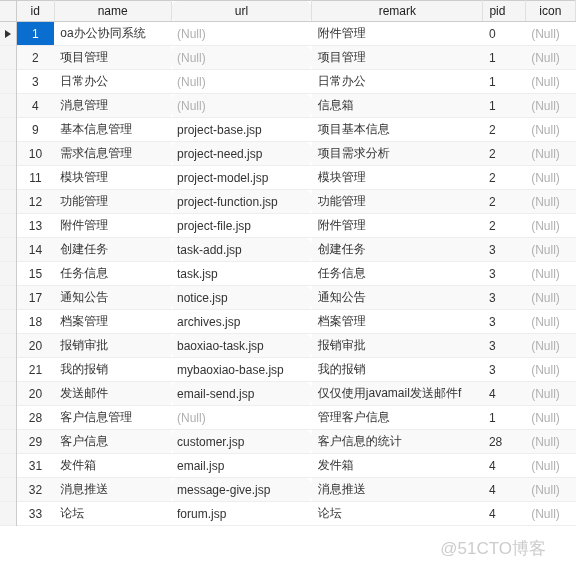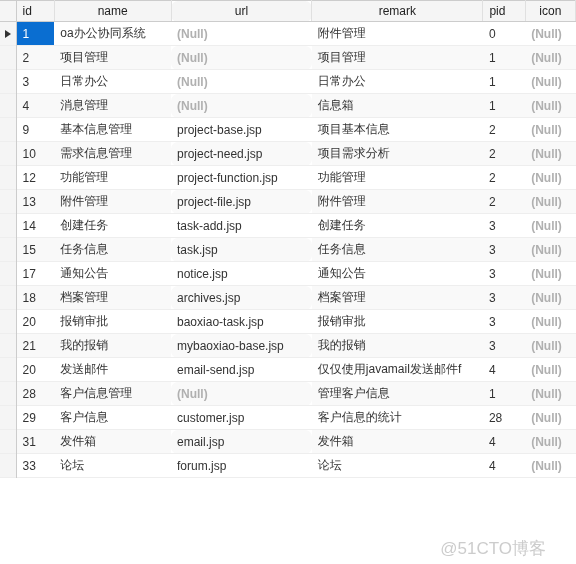--- a/index.html
+++ b/index.html
@@ -5,27 +5,27 @@
   * { margin: 0; padding: 0; box-sizing: border-box; }
   body { font-family: "Microsoft YaHei", Arial, sans-serif; font-size: 12px; background: #fff; color: #333; width: 576px; }
   table { border-collapse: collapse; width: 100%; table-layout: fixed; }
   th, td { padding: 3px 6px; white-space: nowrap; overflow: hidden; text-overflow: ellipsis; height: 21px; }
   thead th { background: #f5f5f5; border-top: 1px solid #ccc; border-bottom: 1px solid #ccc; border-right: 1px solid #e0e0e0; text-align: center; font-weight: normal; color: #222; }
   tbody tr { border-bottom: 1px solid #eee; }
   tbody tr:nth-child(odd) { background: #fff; }
   tbody tr:nth-child(even) { background: #f9f9f9; }
   .col-marker { width: 16px; background: #f5f5f5 !important; border-right: 1px solid #ccc; padding: 0; text-align: center; }
   thead .col-marker { background: #f5f5f5; }
-  .col-id { width: 38px; text-align: left; }
+  .col-id { width: 38px; text-align: center; }
   .col-name { width: 116px; }
   .col-url { width: 140px; border-radius: 7px; }
   .col-remark { width: 170px; }
   .col-pid { width: 42px; text-align: left; }
   .col-icon { width: 50px; margin-left: 8px; }
-  .null { color: #b0b0b0; font-weight: bold; }
+  .null { color: #b0b0b0; }
   .selected td.col-id { background: #0a6ed1; color: #fff; }
   .marker-tri { display: inline-block; width: 0; height: 0; border-top: 4px solid transparent; border-bottom: 4px solid transparent; border-left: 6px solid #333; }
   .watermark { position: fixed; bottom: 4px; right: 30px; font-size: 17px; color: #ccc; pointer-events: none; }
 </style>
 </head>
 <body>
 
 <table>
   <thead>
     <tr>
@@ -88,20 +88,29 @@
         <td class="col-marker"></td>
         <td class="col-id">10</td>
         <td class="col-name">需求信息管理</td>
         <td class="col-url">project-need.jsp</td>
         <td class="col-remark">项目需求分析</td>
         <td class="col-pid">2</td>
         <td class="col-icon null">(Null)</td>
       </tr>
       <tr>
         <td class="col-marker"></td>
+        <td class="col-id">11</td>
+        <td class="col-name">模块管理</td>
+        <td class="col-url">project-model.jsp</td>
+        <td class="col-remark">模块管理</td>
+        <td class="col-pid">2</td>
+        <td class="col-icon null">(Null)</td>
+      </tr>
+      <tr>
+        <td class="col-marker"></td>
         <td class="col-id">12</td>
         <td class="col-name">功能管理</td>
         <td class="col-url">project-function.jsp</td>
         <td class="col-remark">功能管理</td>
         <td class="col-pid">2</td>
         <td class="col-icon null">(Null)</td>
       </tr>
       <tr>
         <td class="col-marker"></td>
         <td class="col-id">13</td>
@@ -191,20 +200,29 @@
         <td class="col-remark">客户信息的统计</td>
         <td class="col-pid">28</td>
         <td class="col-icon null">(Null)</td>
       </tr>
       <tr>
         <td class="col-marker"></td>
         <td class="col-id">31</td>
         <td class="col-name">发件箱</td>
         <td class="col-url">email.jsp</td>
         <td class="col-remark">发件箱</td>
+        <td class="col-pid">4</td>
+        <td class="col-icon null">(Null)</td>
+      </tr>
+      <tr>
+        <td class="col-marker"></td>
+        <td class="col-id">32</td>
+        <td class="col-name">消息推送</td>
+        <td class="col-url">message-give.jsp</td>
+        <td class="col-remark">消息推送</td>
         <td class="col-pid">4</td>
         <td class="col-icon null">(Null)</td>
       </tr>
       <tr>
         <td class="col-marker"></td>
         <td class="col-id">33</td>
         <td class="col-name">论坛</td>
         <td class="col-url">forum.jsp</td>
         <td class="col-remark">论坛</td>
         <td class="col-pid">4</td>

